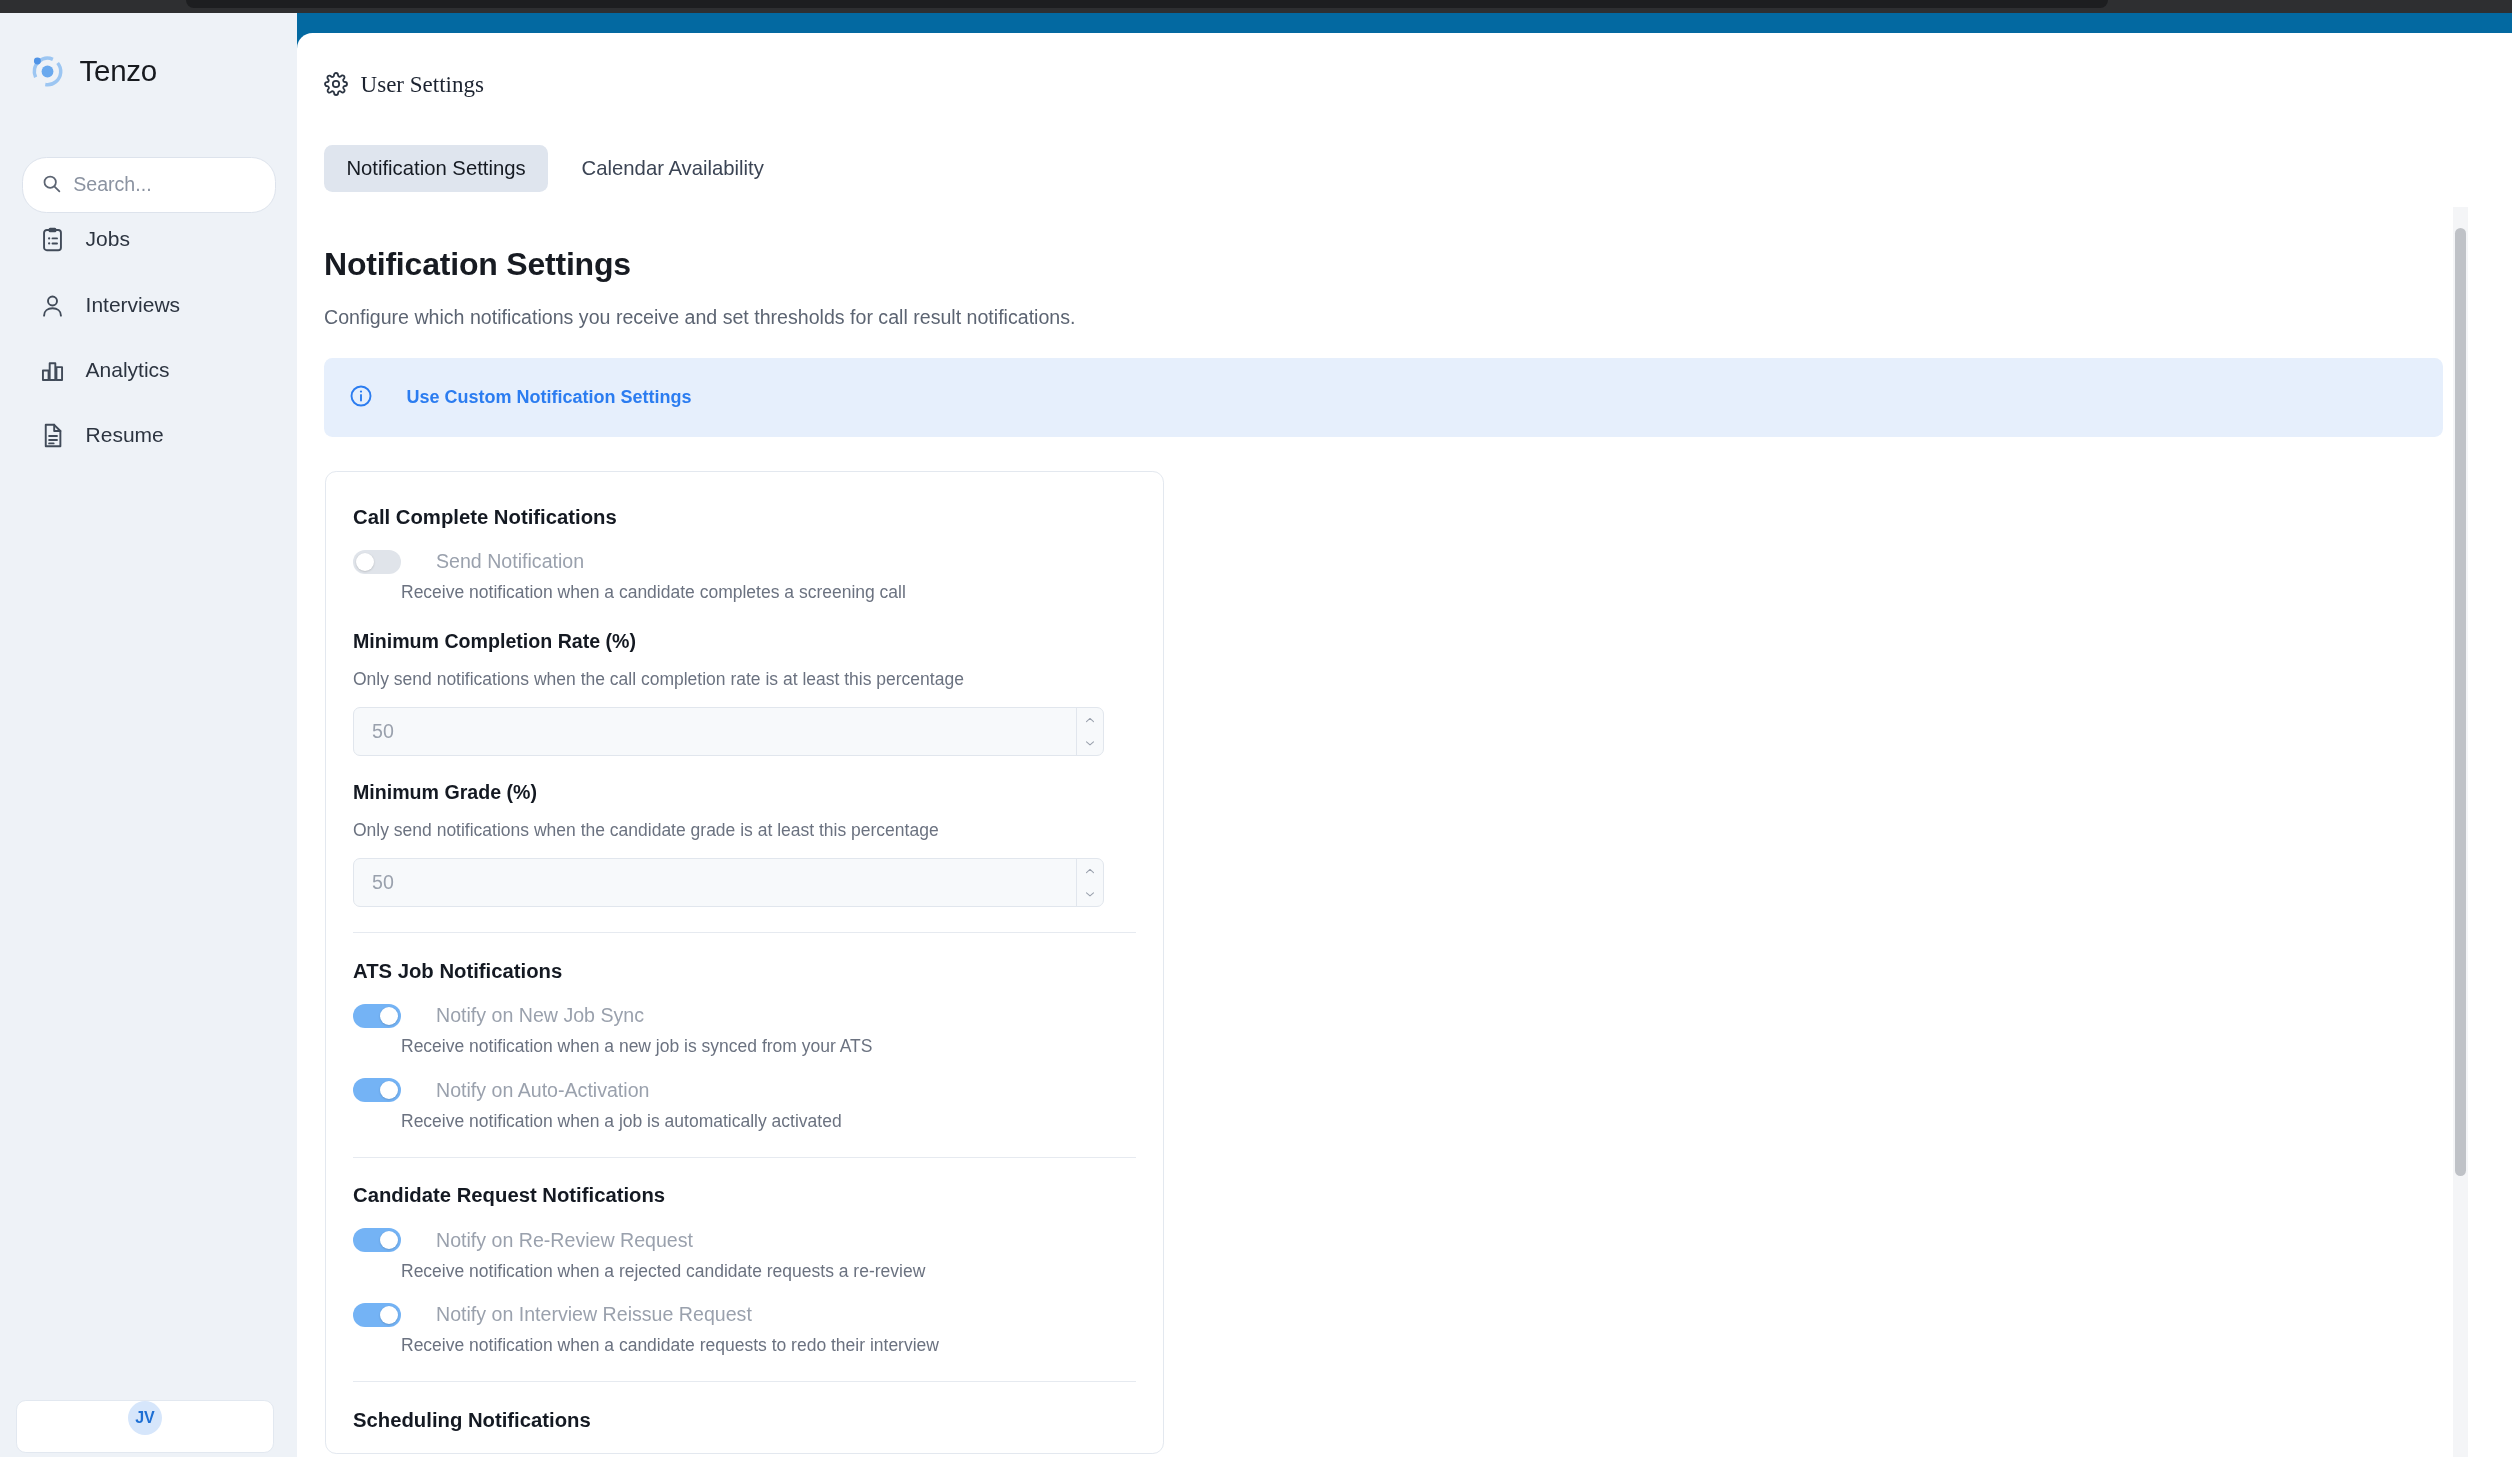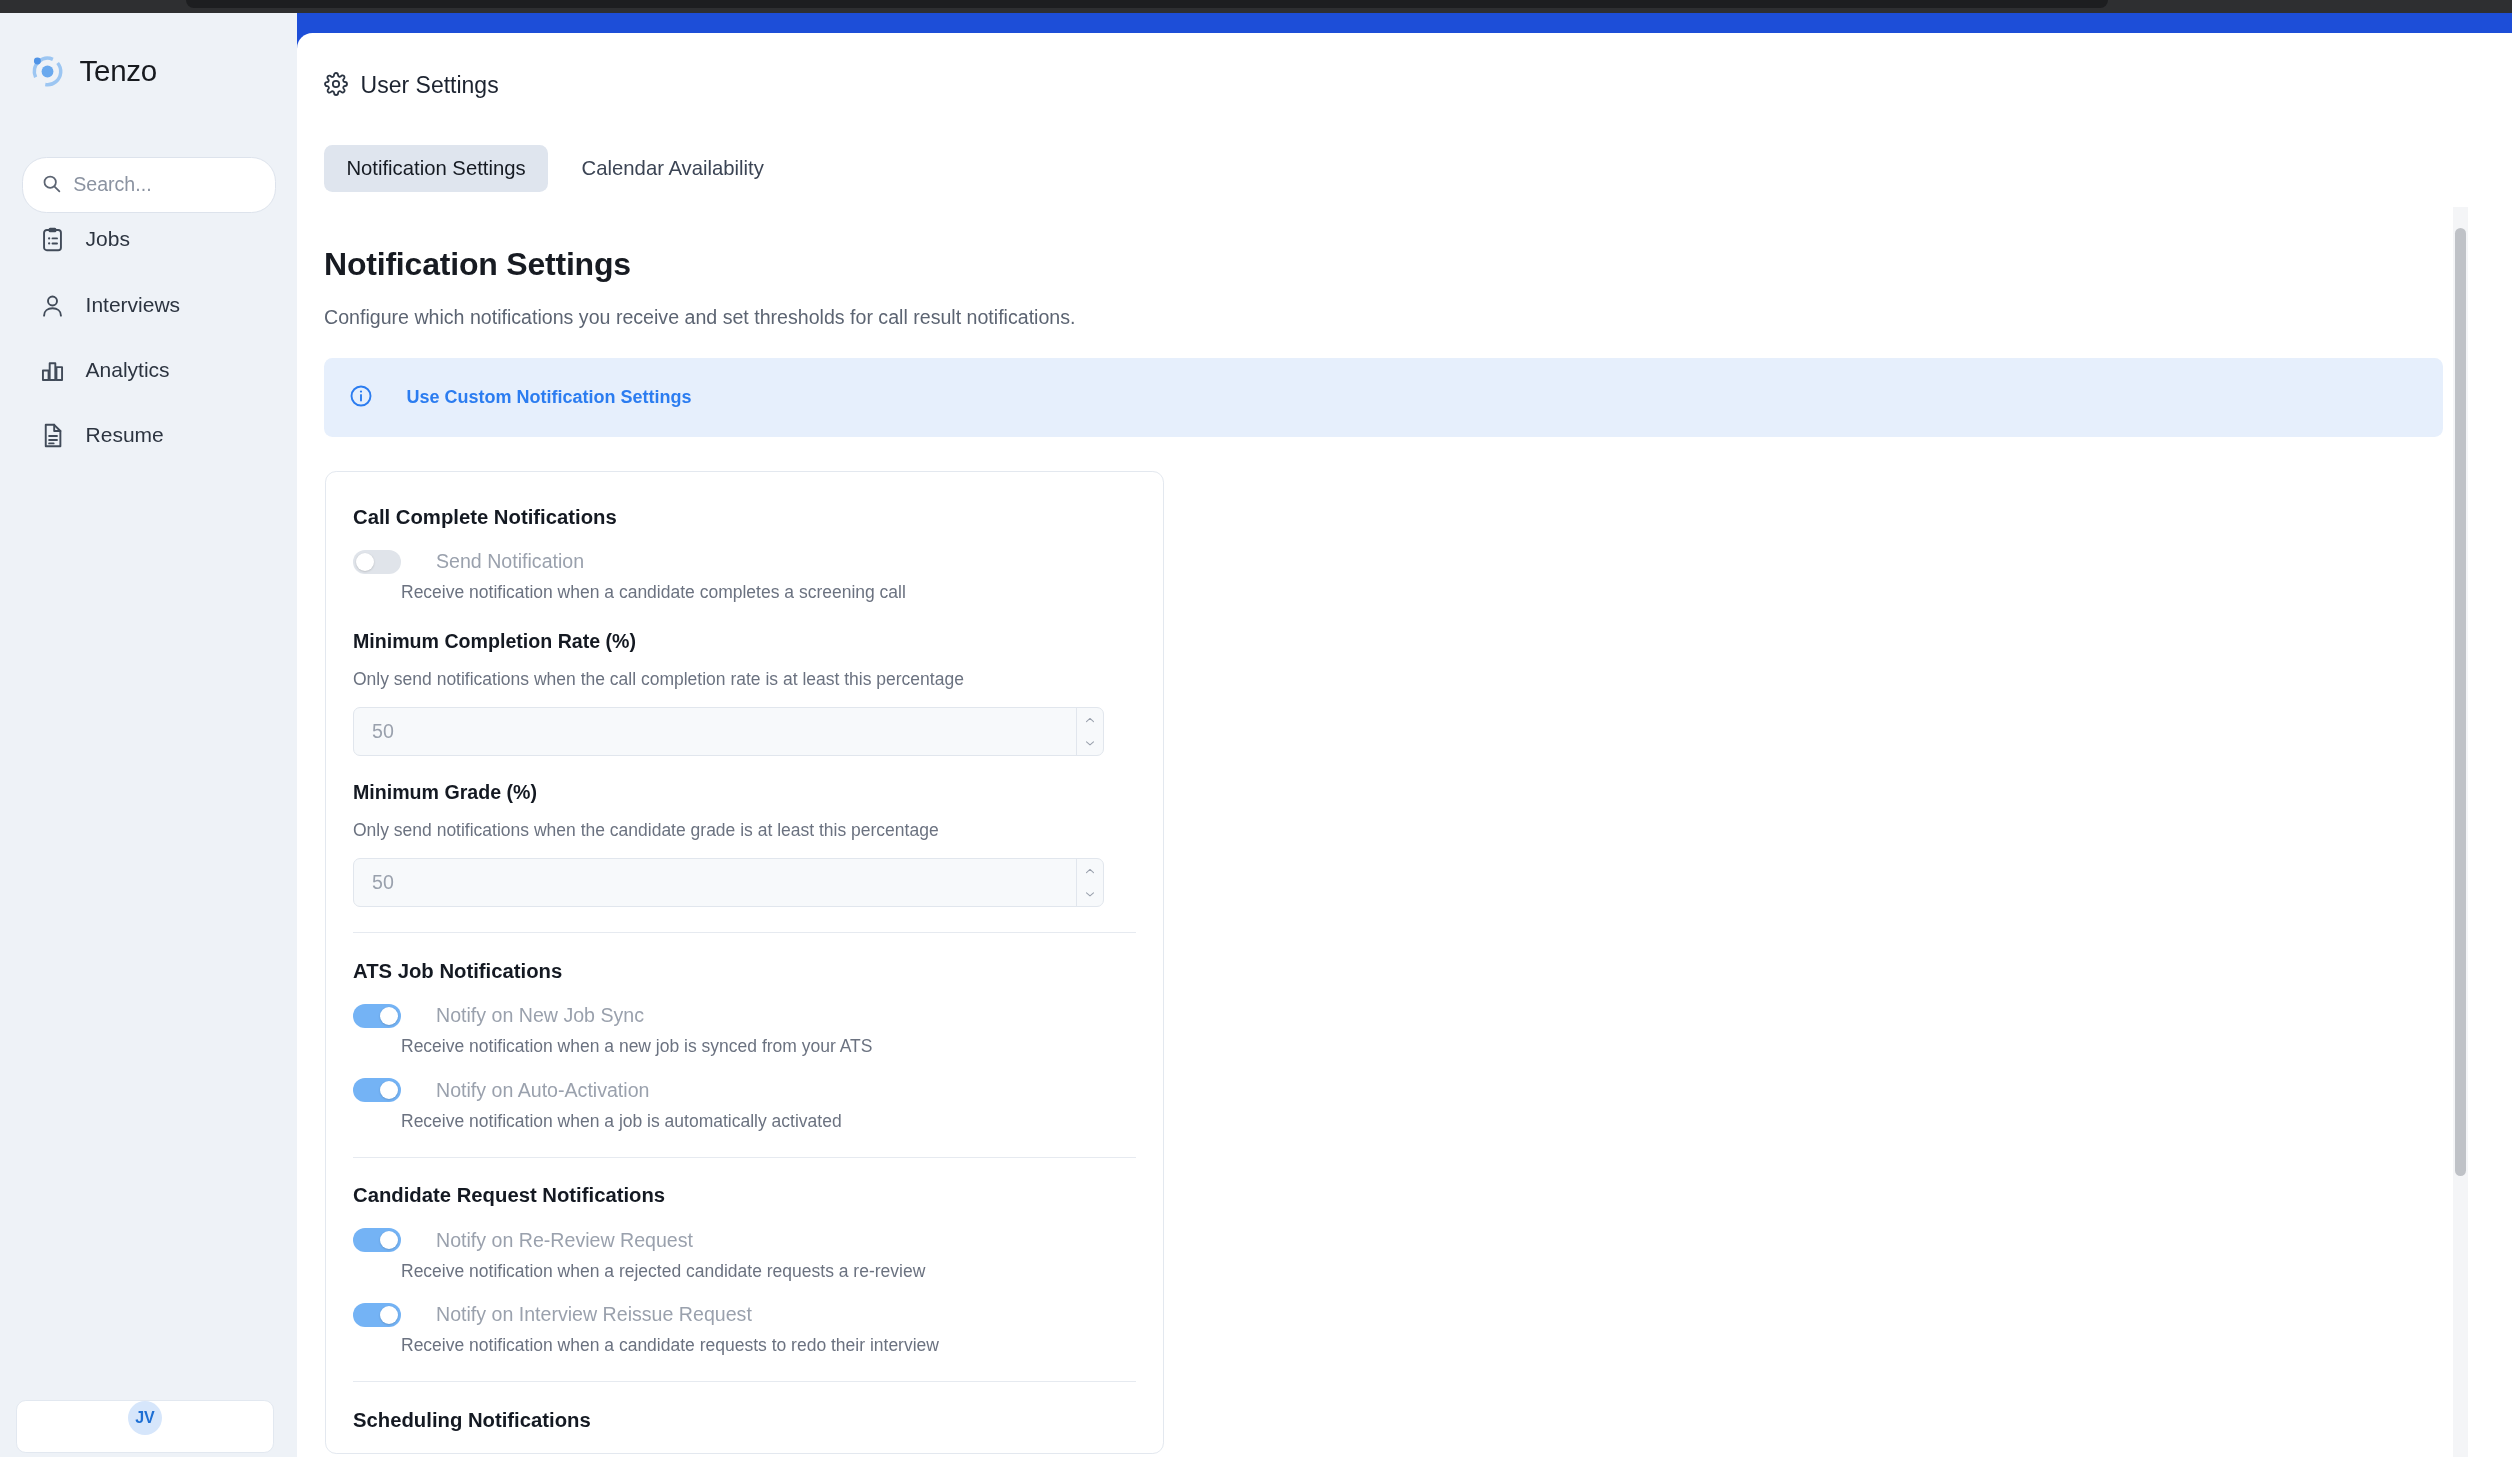--- a/index.html
+++ b/index.html
@@ -21,21 +21,21 @@
     position: absolute; left: 186px; top: 0;
     width: 1922px; height: 8.4px;
     background: #1d1e20;
     border-radius: 0 0 9.8px 9.8px;
   }
 
   
   #app-shell {
     position: absolute; left: 0; top: 12.6px;
     width: 2512px; height: 1445px;
-    background: #1d4ed8;
+    background: #0369a1;
   }
 
   
   #sidebar {
     position: absolute; left: 0; top: 0;
     width: 297px; height: 1445px;
     background: #eef2f7;
   }
   #brand {
     position: absolute; left: 28px; top: 39px;
@@ -93,21 +93,21 @@
   #main-panel {
     position: absolute; left: 297px; top: 20.3px;
     width: 2215px; height: 1424px;
     background: #ffffff;
     border-radius: 15.4px 0 0 0;
     overflow: hidden;
   }
 
   #page-header {
     position: absolute; left: 27px; top: 39px;
-    display: flex; align-items: center; gap: 12.6px;
+    display: flex; align-items: center; gap: 12.6px; font-family: Liberation Serif, serif;
   }
   #page-header-label { font-size: 23px; color: #1c2330; }
 
   #tabs {
     position: absolute; left: 27px; top: 112px;
     display: flex; align-items: center; gap: 11.2px;
   }
   .tab {
     font-size: 20.3px; color: #3b4454;
     padding: 12px 22.4px; border-radius: 8.4px;

